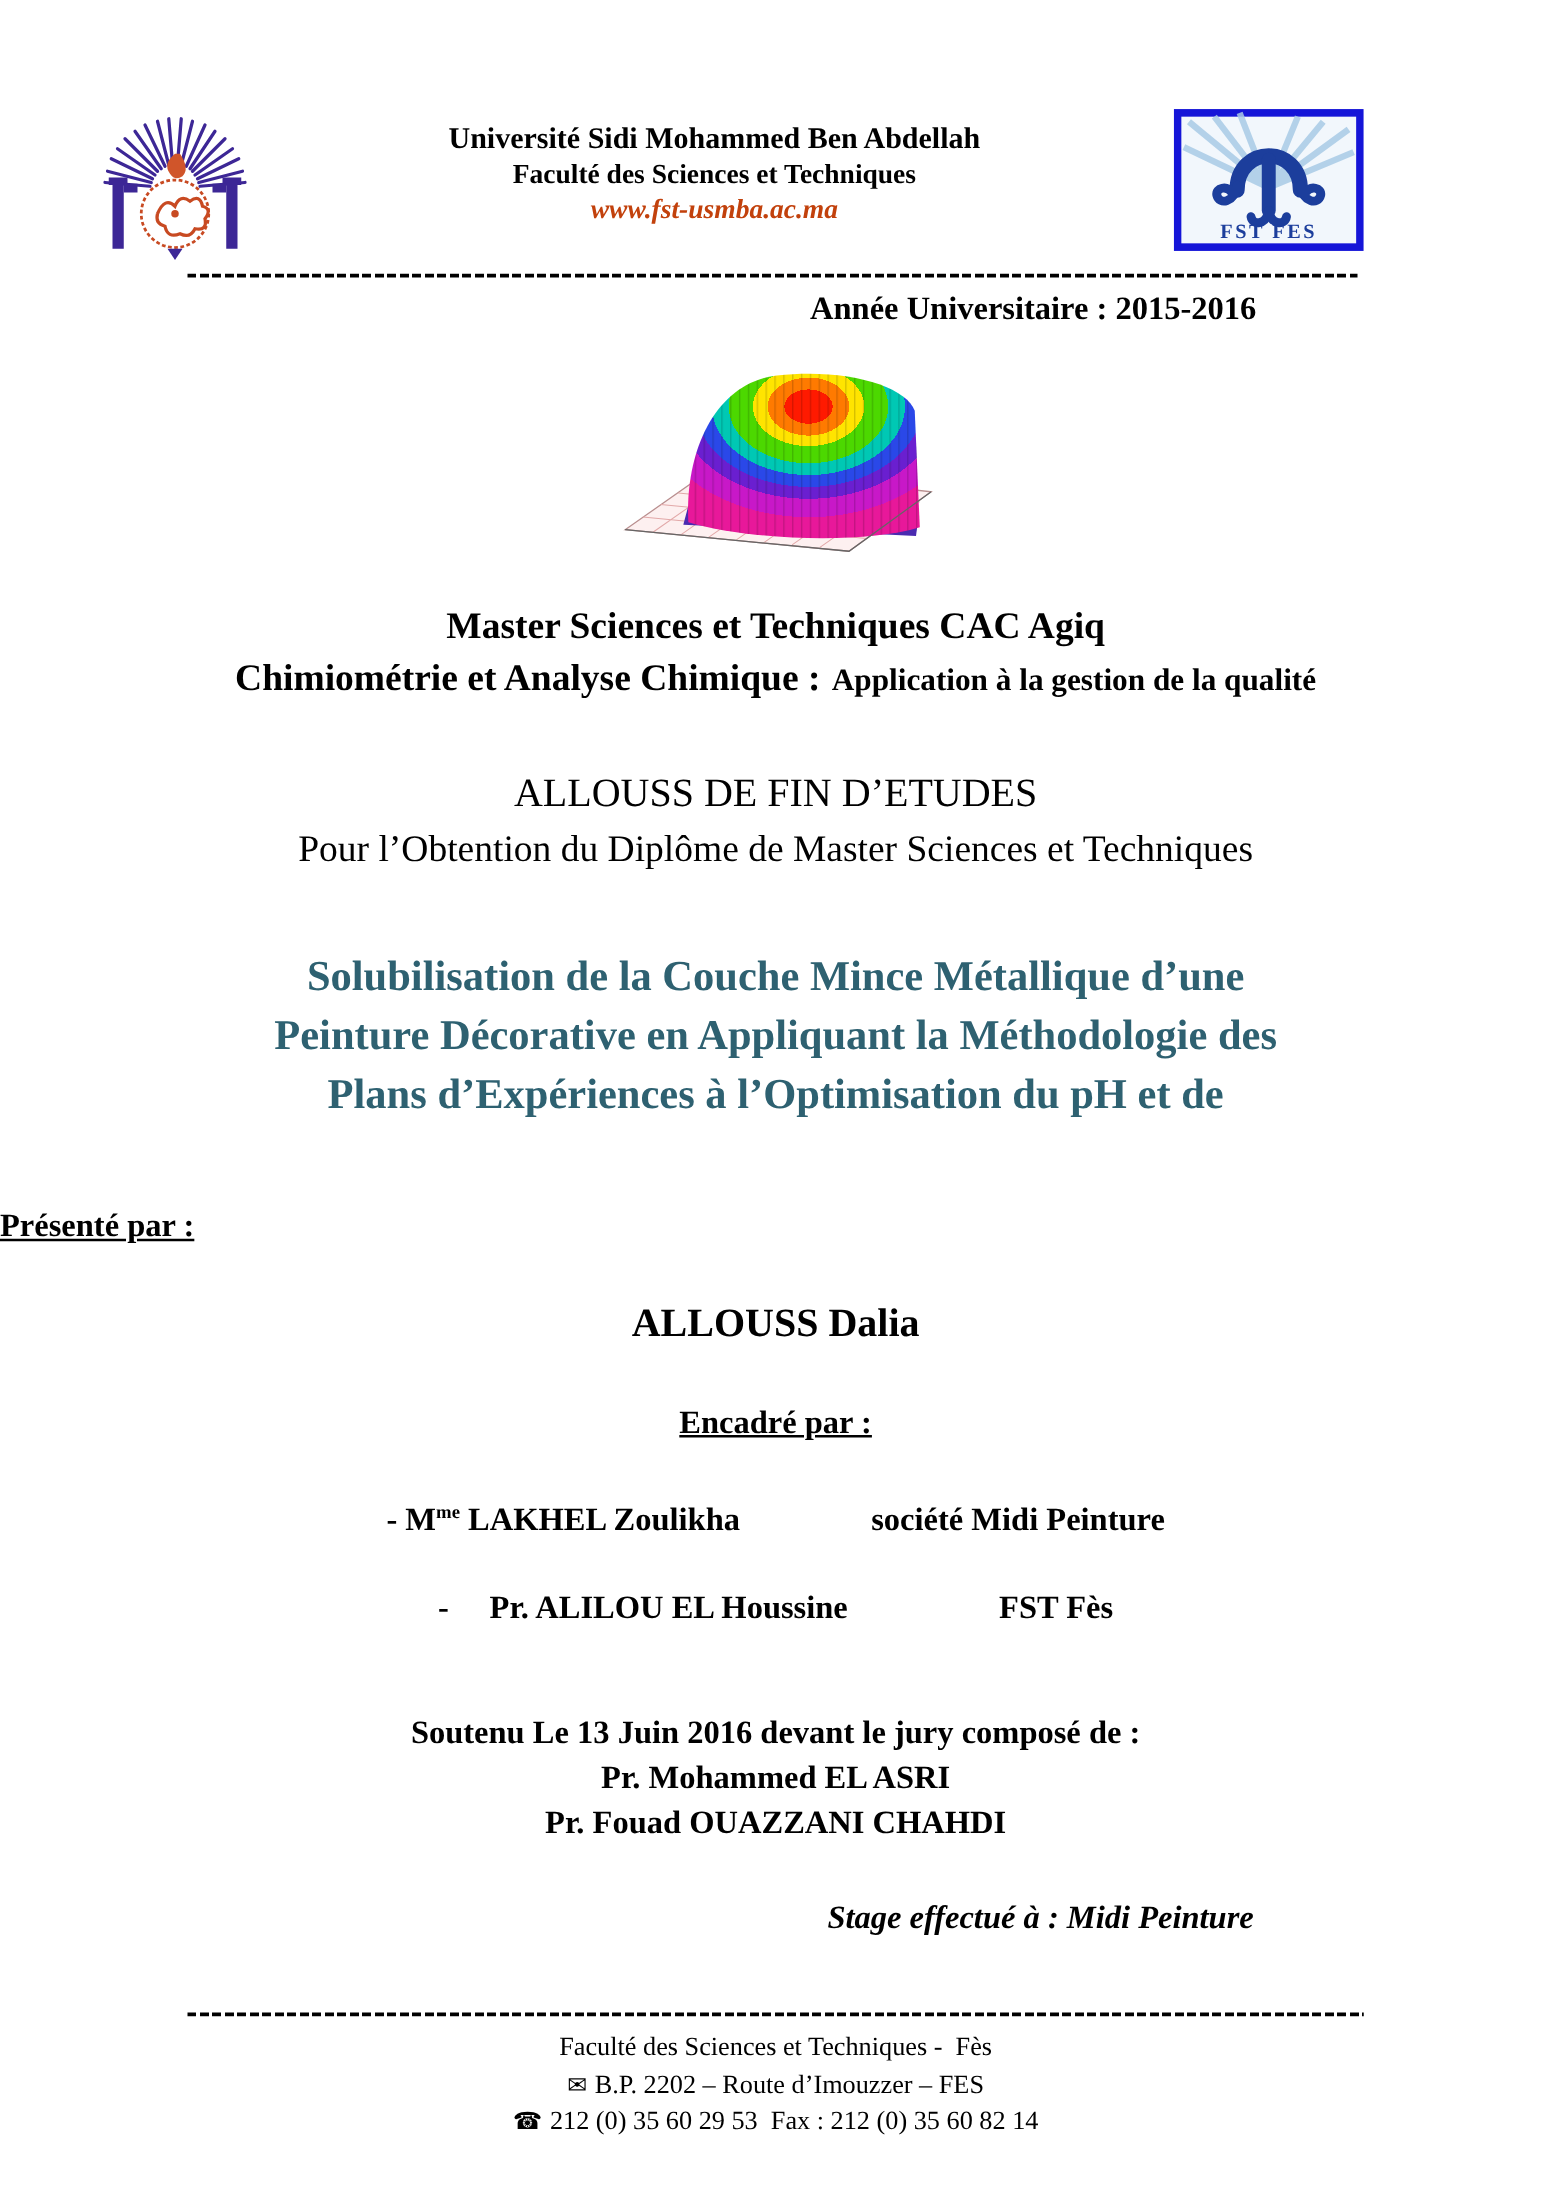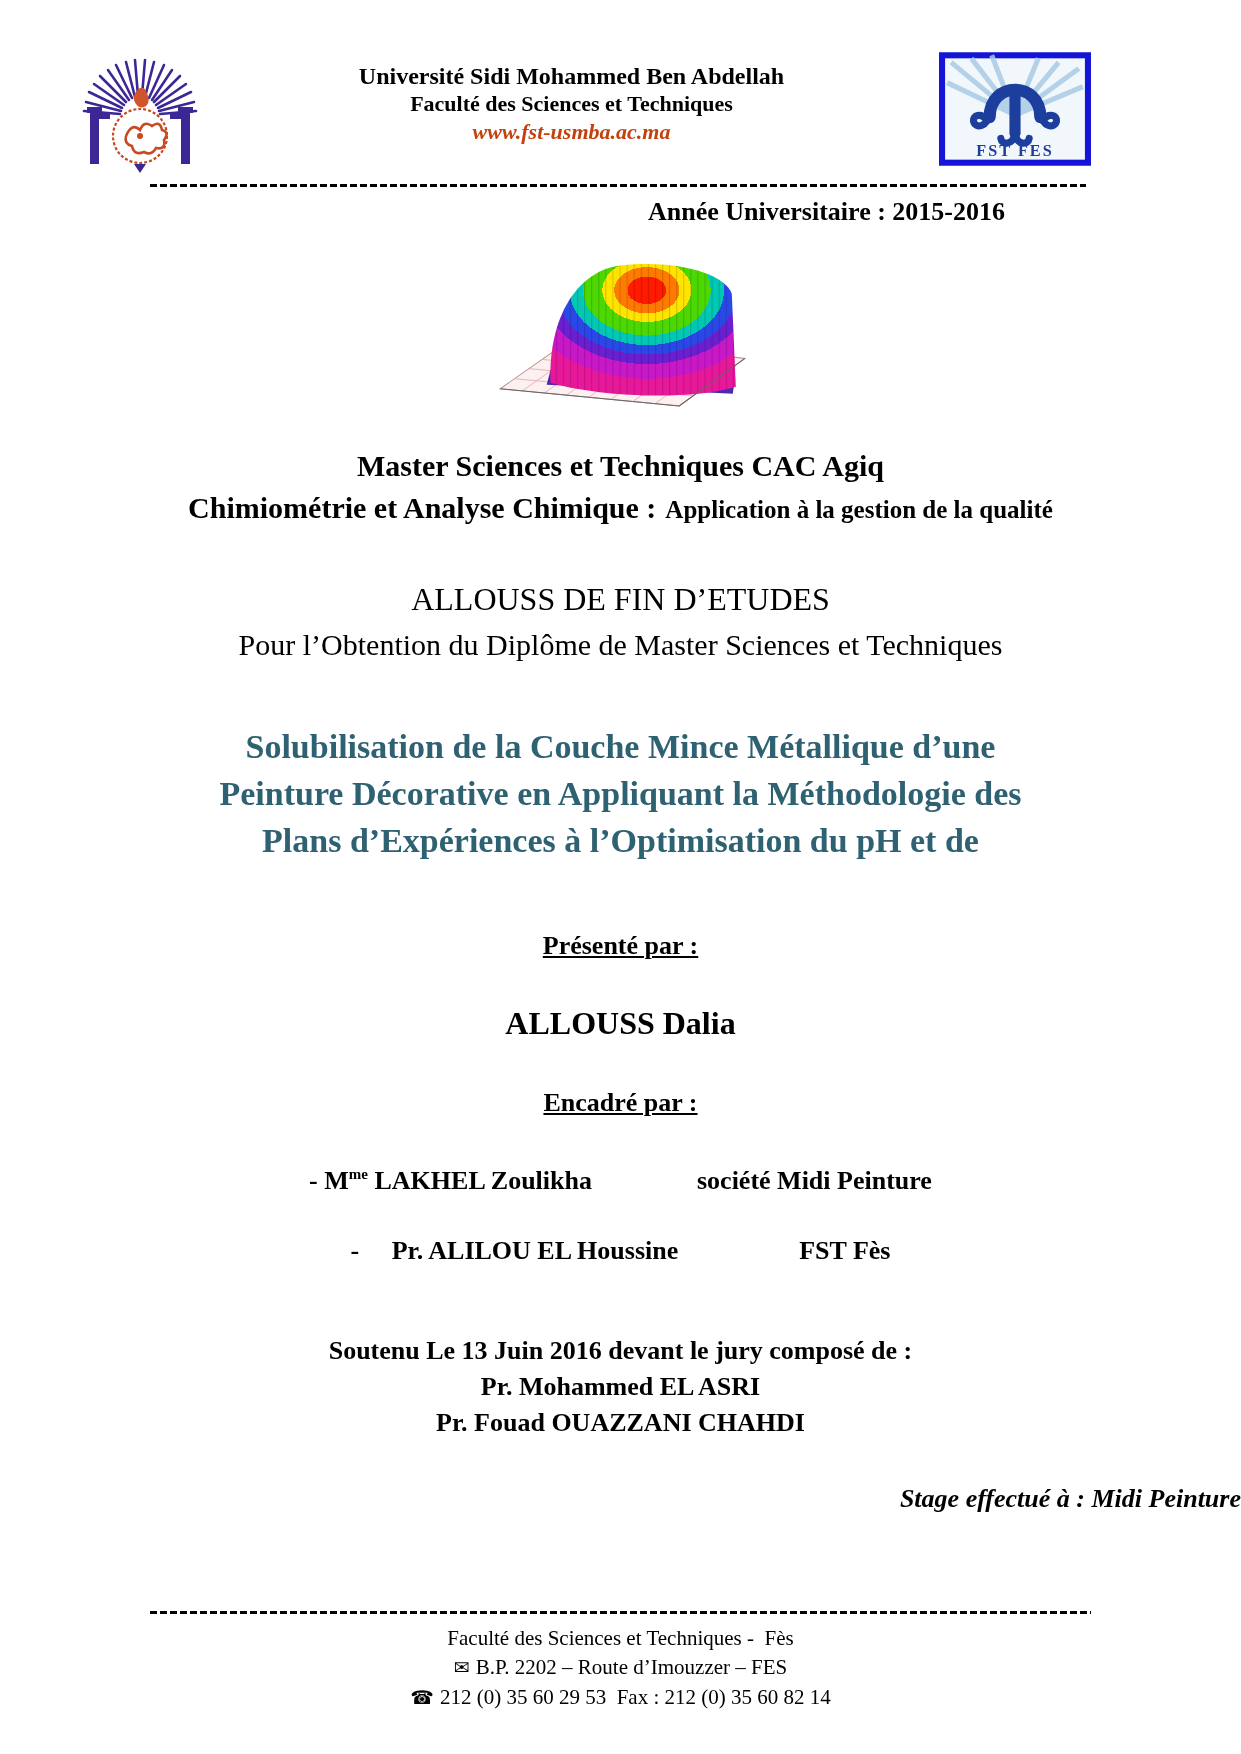--- a/index.html
+++ b/index.html
@@ -3,21 +3,21 @@
 <meta charset="utf-8">
 <style>
   html,body { margin:0; padding:0; background:#ffffff; }
   .page {
     position:relative; width:1241px; height:1754px; margin:0 auto;
     background:#ffffff; color:#000;
     font-family:"Liberation Serif", serif;
     overflow:hidden;
   }
   
-  .header { display:flex; align-items:flex-start; padding:50px 150px 0 76px; }
+  .header { display:flex; align-items:flex-start; padding:50px 150px 0 76px;margin-top:35px; }
   .logo-left { width:128px; height:130px; flex:0 0 auto; }
   .header-center { flex:1 1 auto; text-align:center; padding-top:12px; }
   .u-line1 { font-size:24px; font-weight:bold; line-height:1.2; }
   .u-line2 { font-size:22px; font-weight:bold; line-height:1.2; }
   .u-web   { font-size:22px; font-weight:bold; font-style:italic; color:#c2410c; line-height:1.35; text-decoration:none; display:inline-block; }
   .logo-right { width:152px; height:114px; flex:0 0 auto; margin-top:2px; }
   .dashes {
     height:3px; margin:4px 155px 0 150px;
     background:repeating-linear-gradient(90deg,#000 0 7px,transparent 7px 10px);
   }
@@ -27,34 +27,34 @@
   
   .master { margin-top:42px; text-align:center; font-size:30px; font-weight:bold; }
   .chimio { margin-top:8px; text-align:center; font-weight:bold; }
   .chimio .main { font-size:30px; margin-right:9px; }
   .chimio .suffix { font-size:25px; }
   .memoire { margin-top:56px; text-align:center; font-size:32px; }
   .pour { margin-top:10px; text-align:center; font-size:30px; }
   
   .thesis { margin-top:62px; text-align:center; font-size:34px; font-weight:bold; color:#2e6171; line-height:1.38; }
   
-  .presente { margin-top:66px; text-align:center; font-size:26px; font-weight:bold; }
+  .presente { margin-top:66px; text-align:left; font-size:26px; font-weight:bold; }
   .presente .ul, .encadre .ul { text-decoration:underline; }
   .author { margin-top:44px; text-align:center; font-size:32px; font-weight:bold; }
   .encadre { margin-top:46px; text-align:center; font-size:26px; font-weight:bold; }
   .sup-line { margin-top:48px; text-align:center; font-size:26px; font-weight:bold; }
   .sup-line sup { font-size:15px; }
   .gap1 { display:inline-block; width:92px; }
   .sup-line2 { margin-top:40px; }
   .gap2 { display:inline-block; width:108px; }
   .dash2 { display:inline-block; margin-right:26px; }
   
   .jury-intro { margin-top:70px; text-align:center; font-size:26px; font-weight:bold; }
   .jury-member { margin-top:6px; text-align:center; font-size:26px; font-weight:bold; }
-  .stage { margin-top:46px; text-align:right; font-size:26px; font-weight:bold; font-style:italic; }
+  .stage { margin-top:46px; text-align:right; padding-right:238px; font-size:26px; font-weight:bold; font-style:italic; }
   
   .footer { position:absolute; left:0; right:0; bottom:42px; }
   .footer .dashes { margin:0 150px 10px 150px; }
   .f-line { text-align:center; font-size:21px; line-height:1.4; white-space:pre-wrap; }
   .f-icon { font-size:19px; margin-right:6px; }
 </style>
 </head>
 <body>
 
 <div class="page">

